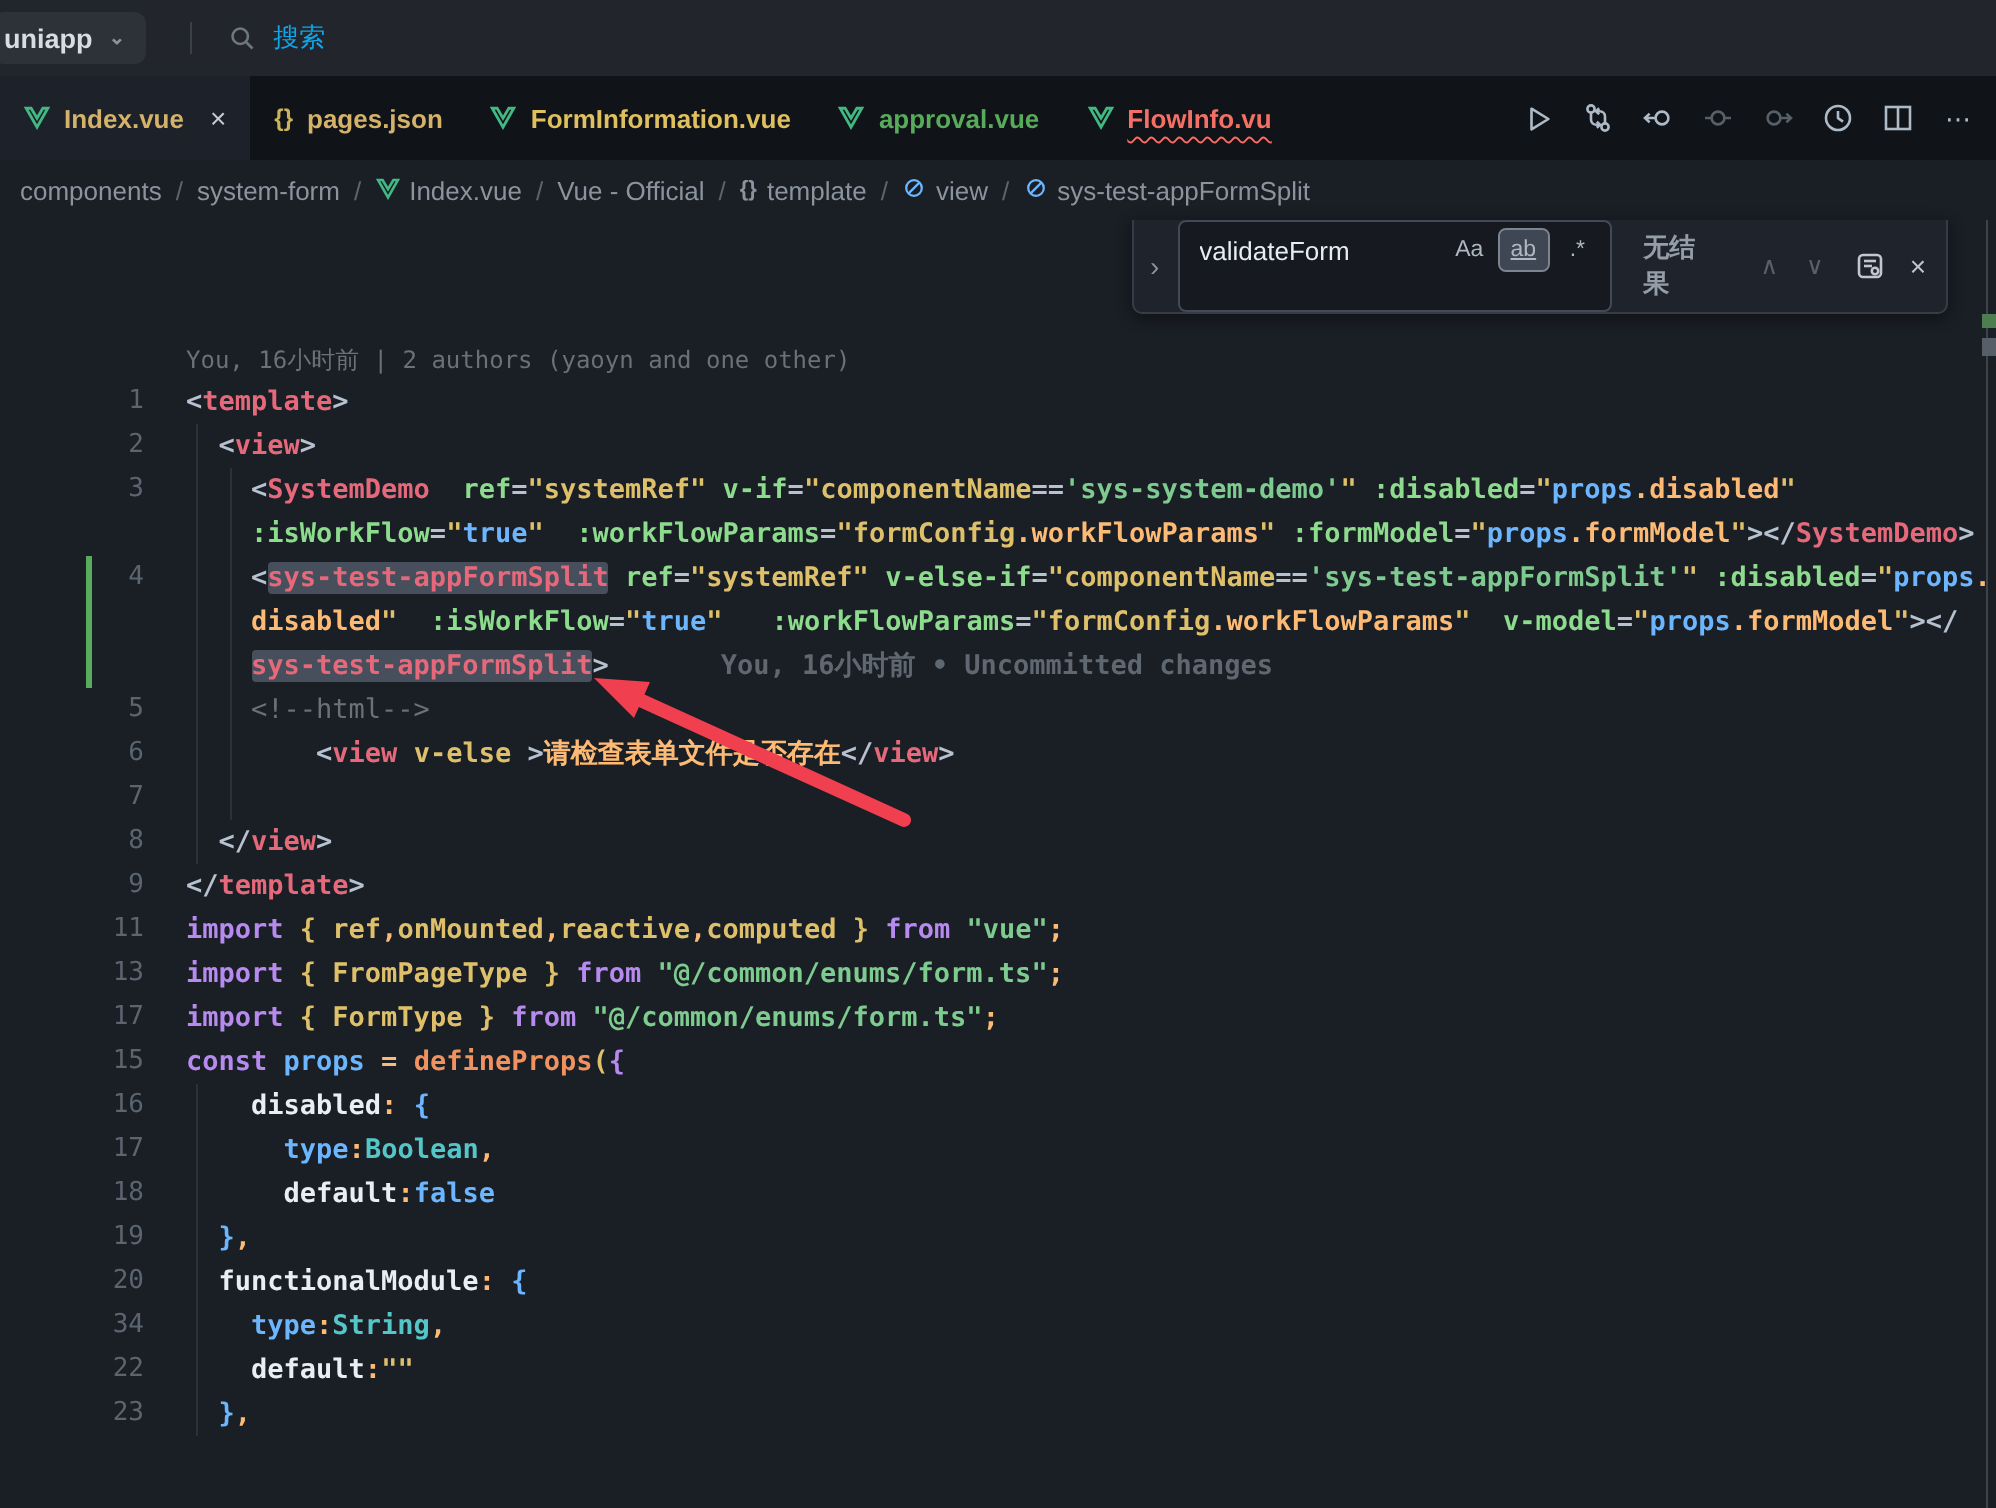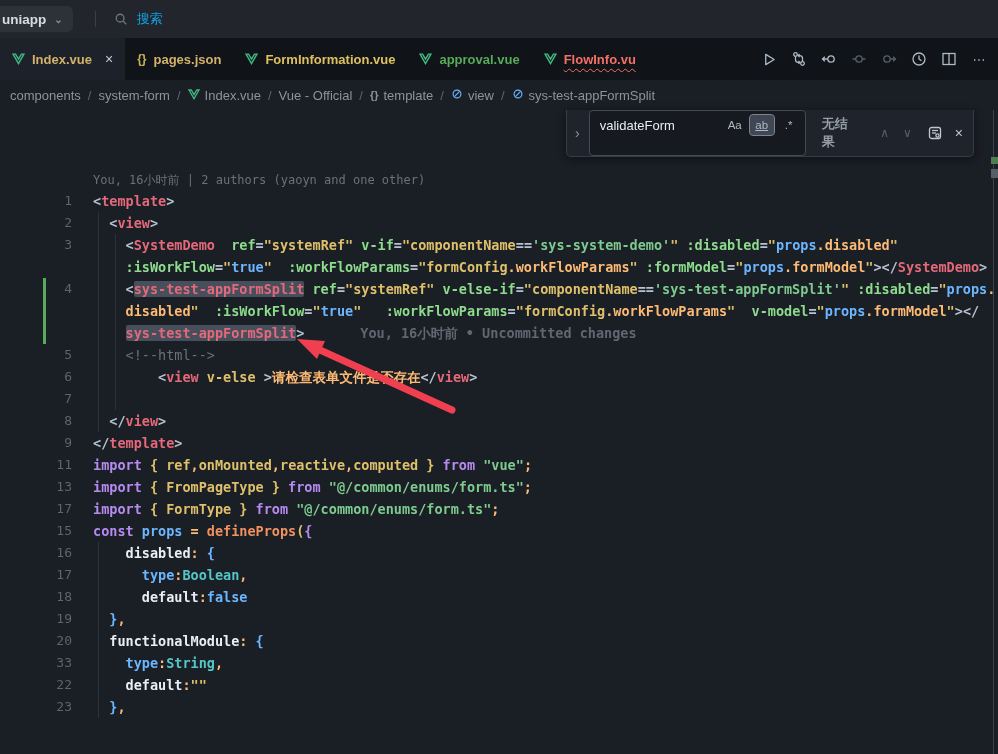--- a/index.html
+++ b/index.html
@@ -329,21 +329,21 @@
       </div>
       <div class="crow">
         <span class="lnum">19</span>
         <span class="ltext"><i class="guide" style="left: 5px;"></i><span class="tk-w">  </span><span class="tk-b">}</span><span class="tk-w">,</span></span>
       </div>
       <div class="crow">
         <span class="lnum">20</span>
         <span class="ltext"><i class="guide" style="left: 5px;"></i><span class="tk-w">  </span><span class="tk-o">functionalModule</span><span class="tk-w">: </span><span class="tk-b">{</span></span>
       </div>
       <div class="crow">
-        <span class="lnum">33</span>
+        <span class="lnum">34</span>
         <span class="ltext"><i class="guide" style="left: 5px;"></i><span class="tk-w">    </span><span class="tk-b">type</span><span class="tk-w">:</span><span class="tk-c">String</span><span class="tk-w">,</span></span>
       </div>
       <div class="crow">
         <span class="lnum">22</span>
         <span class="ltext"><i class="guide" style="left: 5px;"></i><span class="tk-w">    </span><span class="tk-o">default</span><span class="tk-w">:</span><span class="tk-v">""</span></span>
       </div>
       <div class="crow">
         <span class="lnum">23</span>
         <span class="ltext"><i class="guide" style="left: 5px;"></i><span class="tk-w">  </span><span class="tk-b">}</span><span class="tk-w">,</span></span>
       </div>

